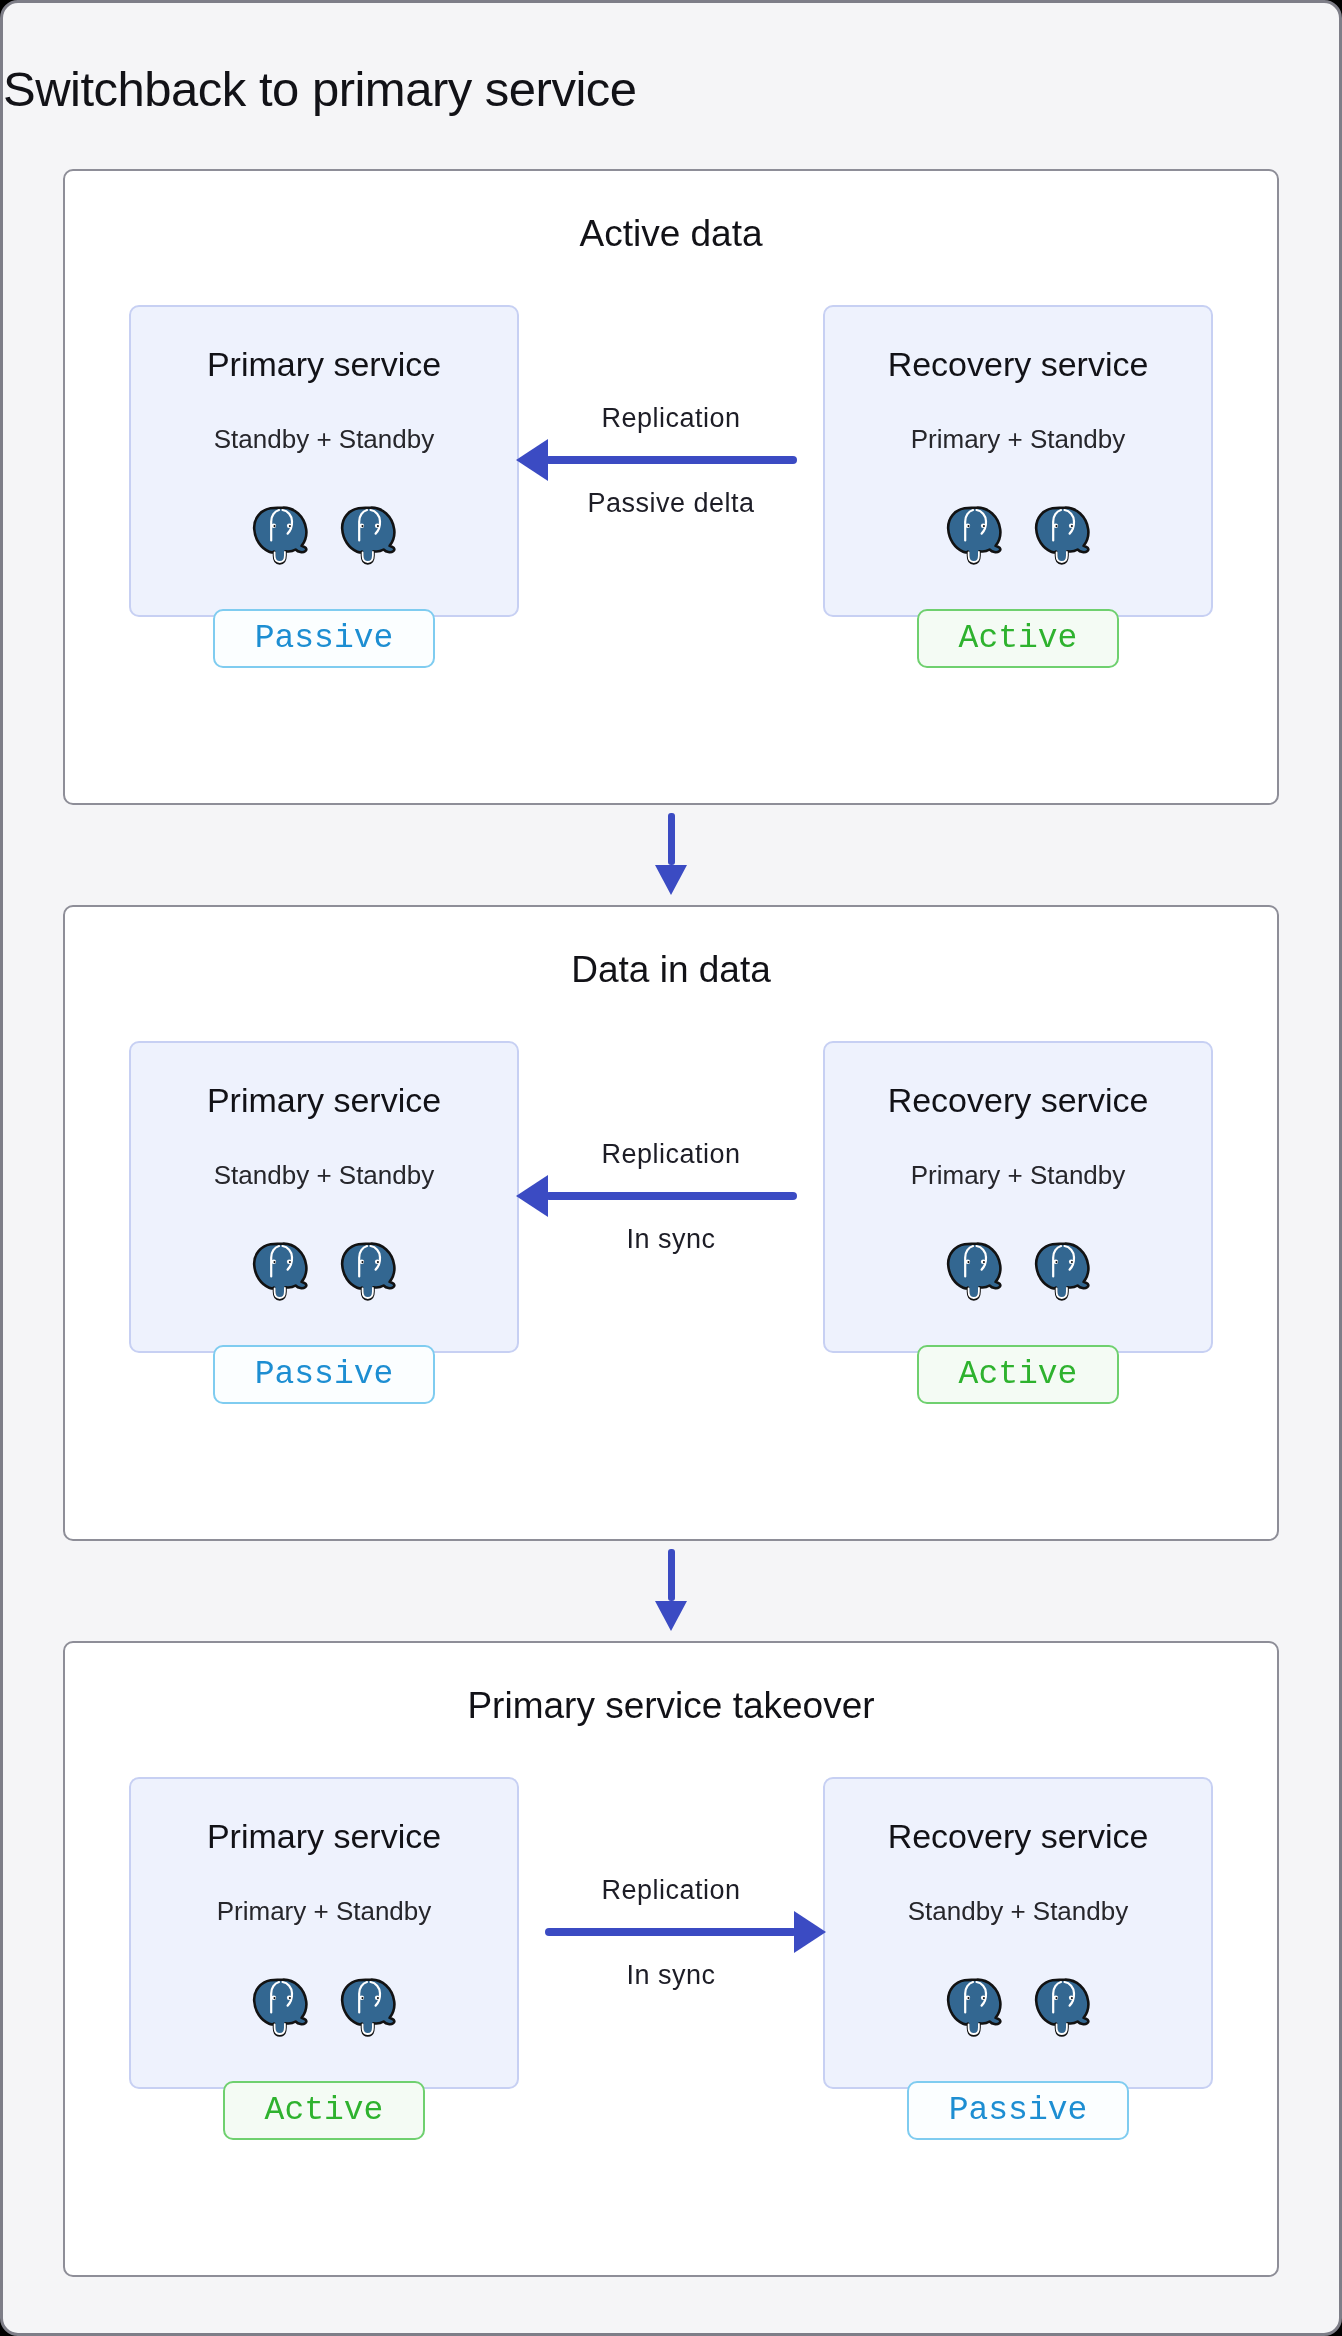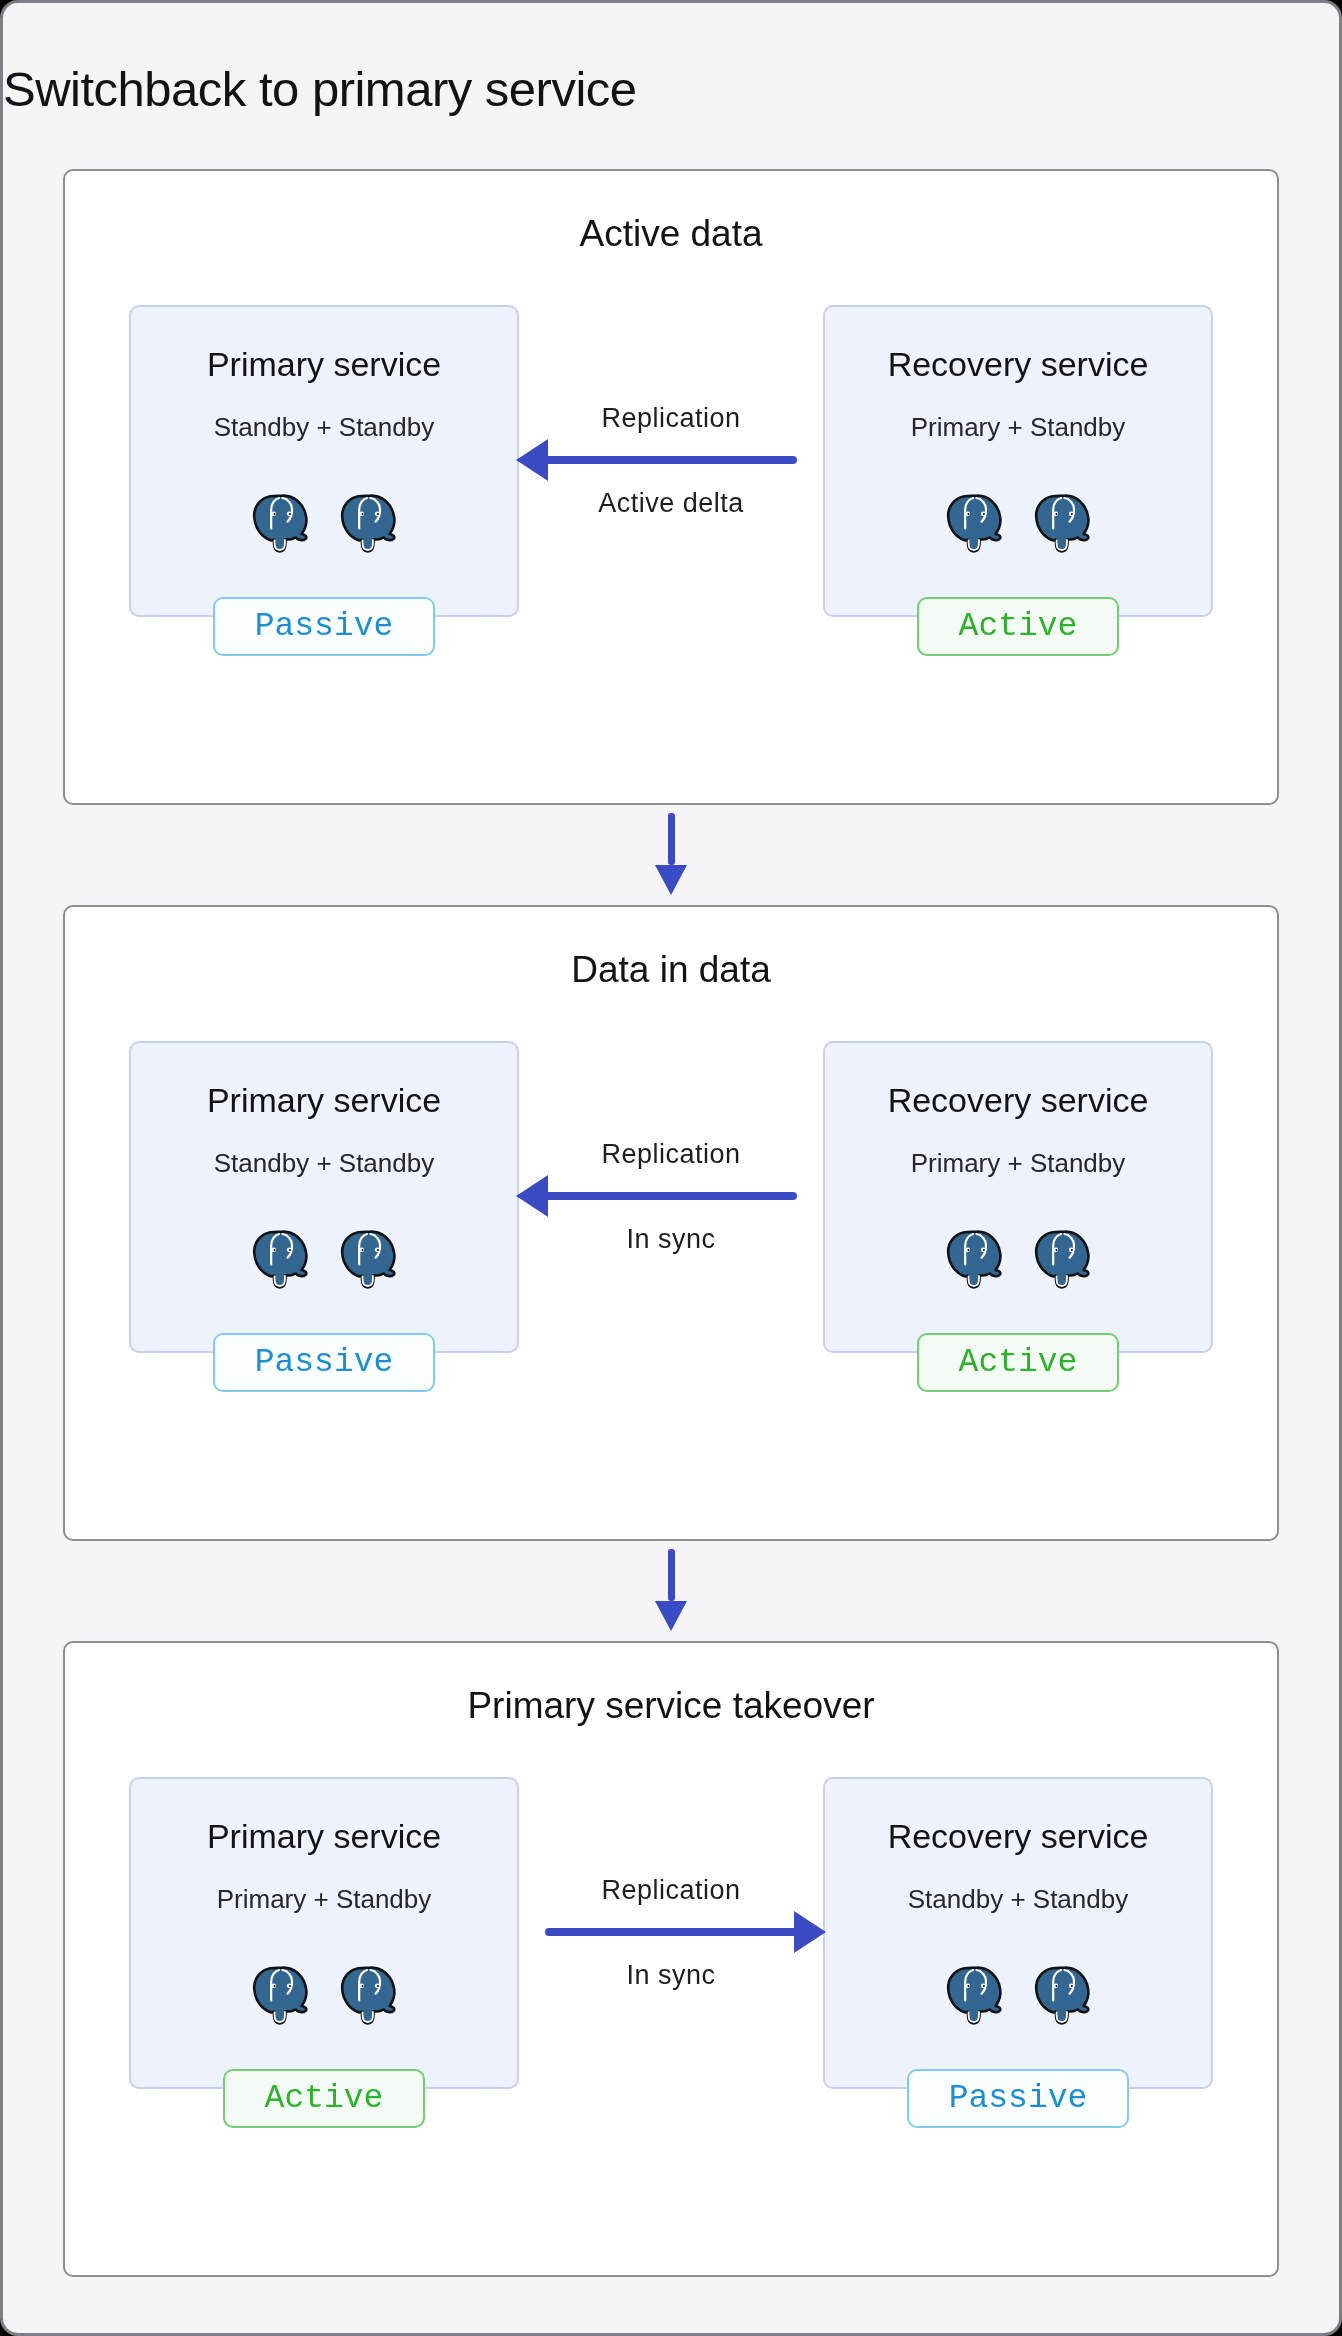--- a/index.html
+++ b/index.html
@@ -70,21 +70,21 @@
     border-radius:10px;
     text-align:center;
   }
   .card-title{
     margin-top:38px;
     font-size:34px;
     font-weight:400;
     color:var(--ink);
   }
   .card-sub{
-    margin-top:28px;
+    margin-top:40px;
     font-size:26px;
     color:#26262b;
   }
   .icons{
     margin-top:48px;
     display:flex;
     justify-content:center;
     gap:24px;
   }
   .pg{width:64px;height:64px;display:block;}
@@ -199,21 +199,21 @@
             </svg>
           <svg class="pg">
               <use href="#pg-elephant"></use>
             </svg>
         </div>
         <span class="badge badge--passive">Passive</span>
       </div>
       <div class="arrow-col">
         <div class="arrow-label">Replication</div>
         <div class="harrow harrow--left"></div>
-        <div class="arrow-label">Active delta</div>
+        <div class="arrow-label">Passive delta</div>
       </div>
       <div class="card">
         <div class="card-title">Recovery service</div>
         <div class="card-sub">Primary + Standby</div>
         <div class="icons">
           <svg class="pg">
               <use href="#pg-elephant"></use>
             </svg>
           <svg class="pg">
               <use href="#pg-elephant"></use>

